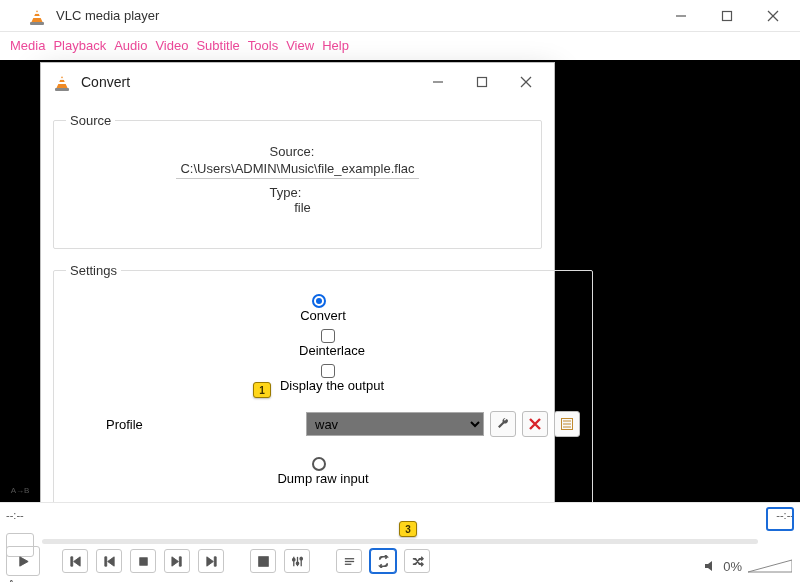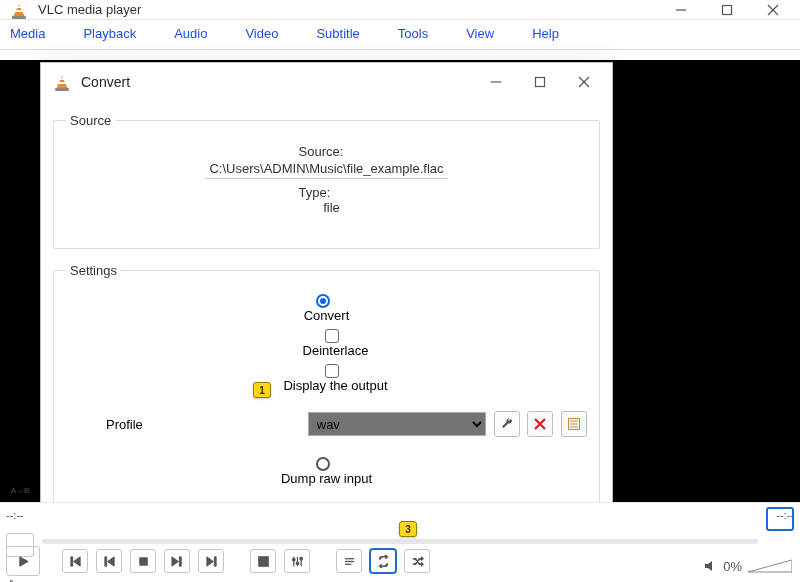--- a/index.html
+++ b/index.html
@@ -7,34 +7,34 @@
 
   
   .cone { position:relative; width:18px; height:18px; }
   .cone::before { content:""; position:absolute; left:3px; bottom:2px; width:0; height:0;
     border-left:6px solid transparent; border-right:6px solid transparent; border-bottom:13px solid #f08a24; }
   .cone::after { content:""; position:absolute; left:2px; bottom:0; width:14px; height:3px; background:#888; border-radius:1px; }
   .cone .stripe { position:absolute; left:5px; bottom:7px; width:8px; height:2px; background:#fff; }
   .cone .stripe2{ position:absolute; left:6px; bottom:11px; width:6px; height:2px; background:#fff; opacity:.9;}
 
   
-  .main-title { display:flex; align-items:center; height:20px; padding:0 4px 0 10px; border-bottom:1px solid #e6e6e6; }
+  .main-title { display:flex; align-items:center; height:32px; padding:0 4px 0 28px; border-bottom:1px solid #e6e6e6; }
   .main-title .label { margin-left:10px; color:#333; }
   .winbtns { margin-left:auto; display:flex; }
   .winbtn { width:46px; height:32px; display:flex; align-items:center; justify-content:center; color:#555; }
   .winbtn svg { width:12px; height:12px; stroke:#555; stroke-width:1.2; fill:none; }
 
   
-  .menubar { display:flex; gap:38px; padding:6px 10px 8px; border-bottom:1px solid #ddd; color:#1d4ed8; }
+  .menubar { display:flex; gap:8px; padding:6px 10px 8px; border-bottom:1px solid #ddd; color:#ec4899; }
 
   
   .video-area { position:absolute; left:0; right:0; top:60px; bottom:80px; background:#000; }
 
   
-  .dialog { position:absolute; left:40px; top:62px; width:573px; background:#fff; border:1px solid #bfbfbf; box-shadow:0 10px 30px rgba(0,0,0,.2); }
+  .dialog { position:absolute; left:40px; top:62px; width:515px; background:#fff; border:1px solid #bfbfbf; box-shadow:0 10px 30px rgba(0,0,0,.2); }
   .dlg-title { display:flex; align-items:center; height:38px; padding:0 6px 0 12px; }
   .dlg-title .label { margin-left:10px; color:#222; font-size:14px; }
   .dlg-title .winbtn { width:44px; height:38px; }
   .dlg-body { padding:4px 8px 10px; }
 
   fieldset { border:1px solid #dcdcdc; border-radius:2px; margin:8px 4px 14px; padding:10px 12px 14px; position:relative; }
   legend { padding:0 4px; color:#333; font-size:13px;}
 
   .row { display:flex; align-items:center; margin:6px 0;flex-direction:column;}
   .row .lbl { width:56px; color:#333; }

